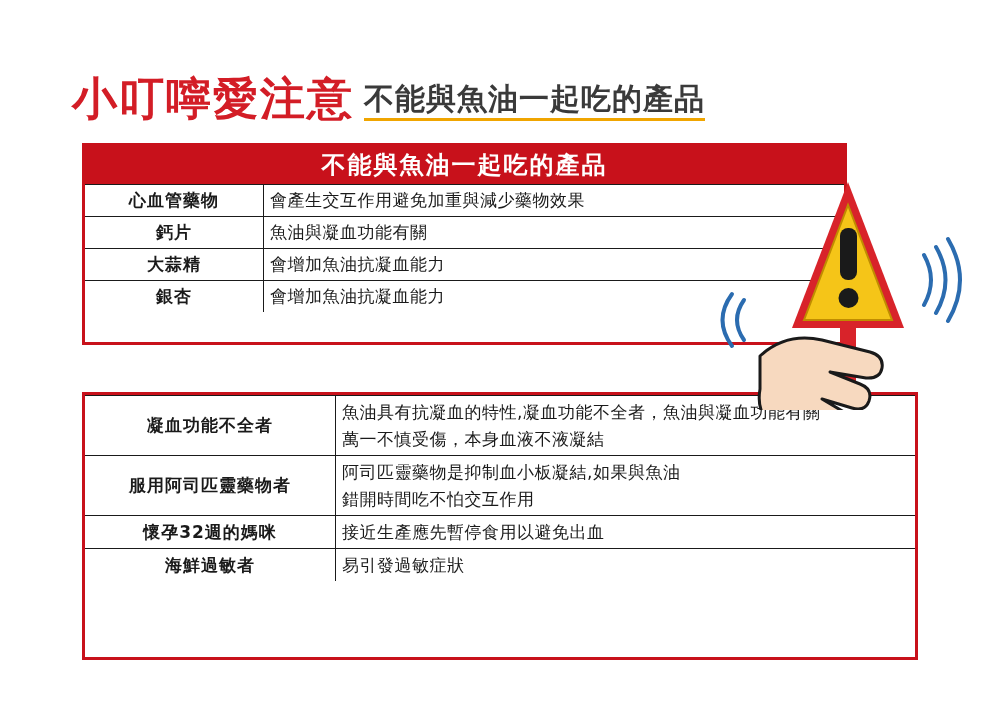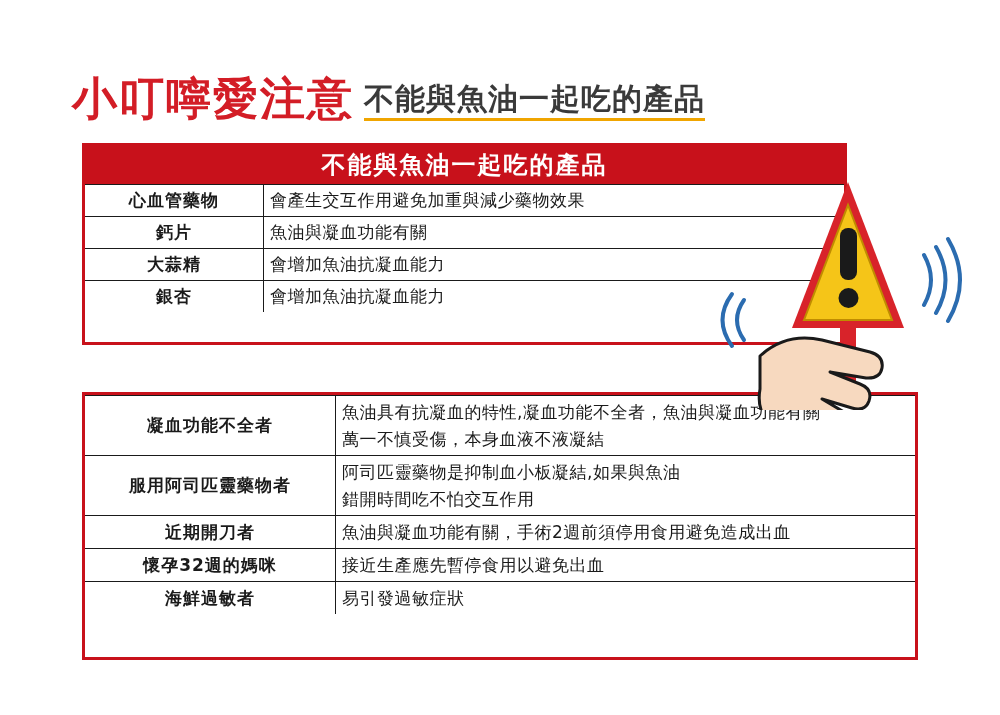--- a/index.html
+++ b/index.html
@@ -167,24 +167,20 @@
       </td>
     </tr>
     <tr class="tall">
       <td class="cat">服用阿司匹靈藥物者</td>
       <td class="desc">
         <span class="line">阿司匹靈藥物是抑制血小板凝結,如果與魚油</span>
         <span class="line">錯開時間吃不怕交互作用</span>
       </td>
     </tr>
     <tr>
-      <td class="cat">近期開刀者</td>
-      <td class="desc">魚油與凝血功能有關，手術2週前須停用食用避免造成出血</td>
-    </tr>
-    <tr>
       <td class="cat">懷孕32週的媽咪</td>
       <td class="desc">接近生產應先暫停食用以避免出血</td>
     </tr>
     <tr>
       <td class="cat">海鮮過敏者</td>
       <td class="desc">易引發過敏症狀</td>
     </tr>
   </tbody>
     </table>
 </div>

